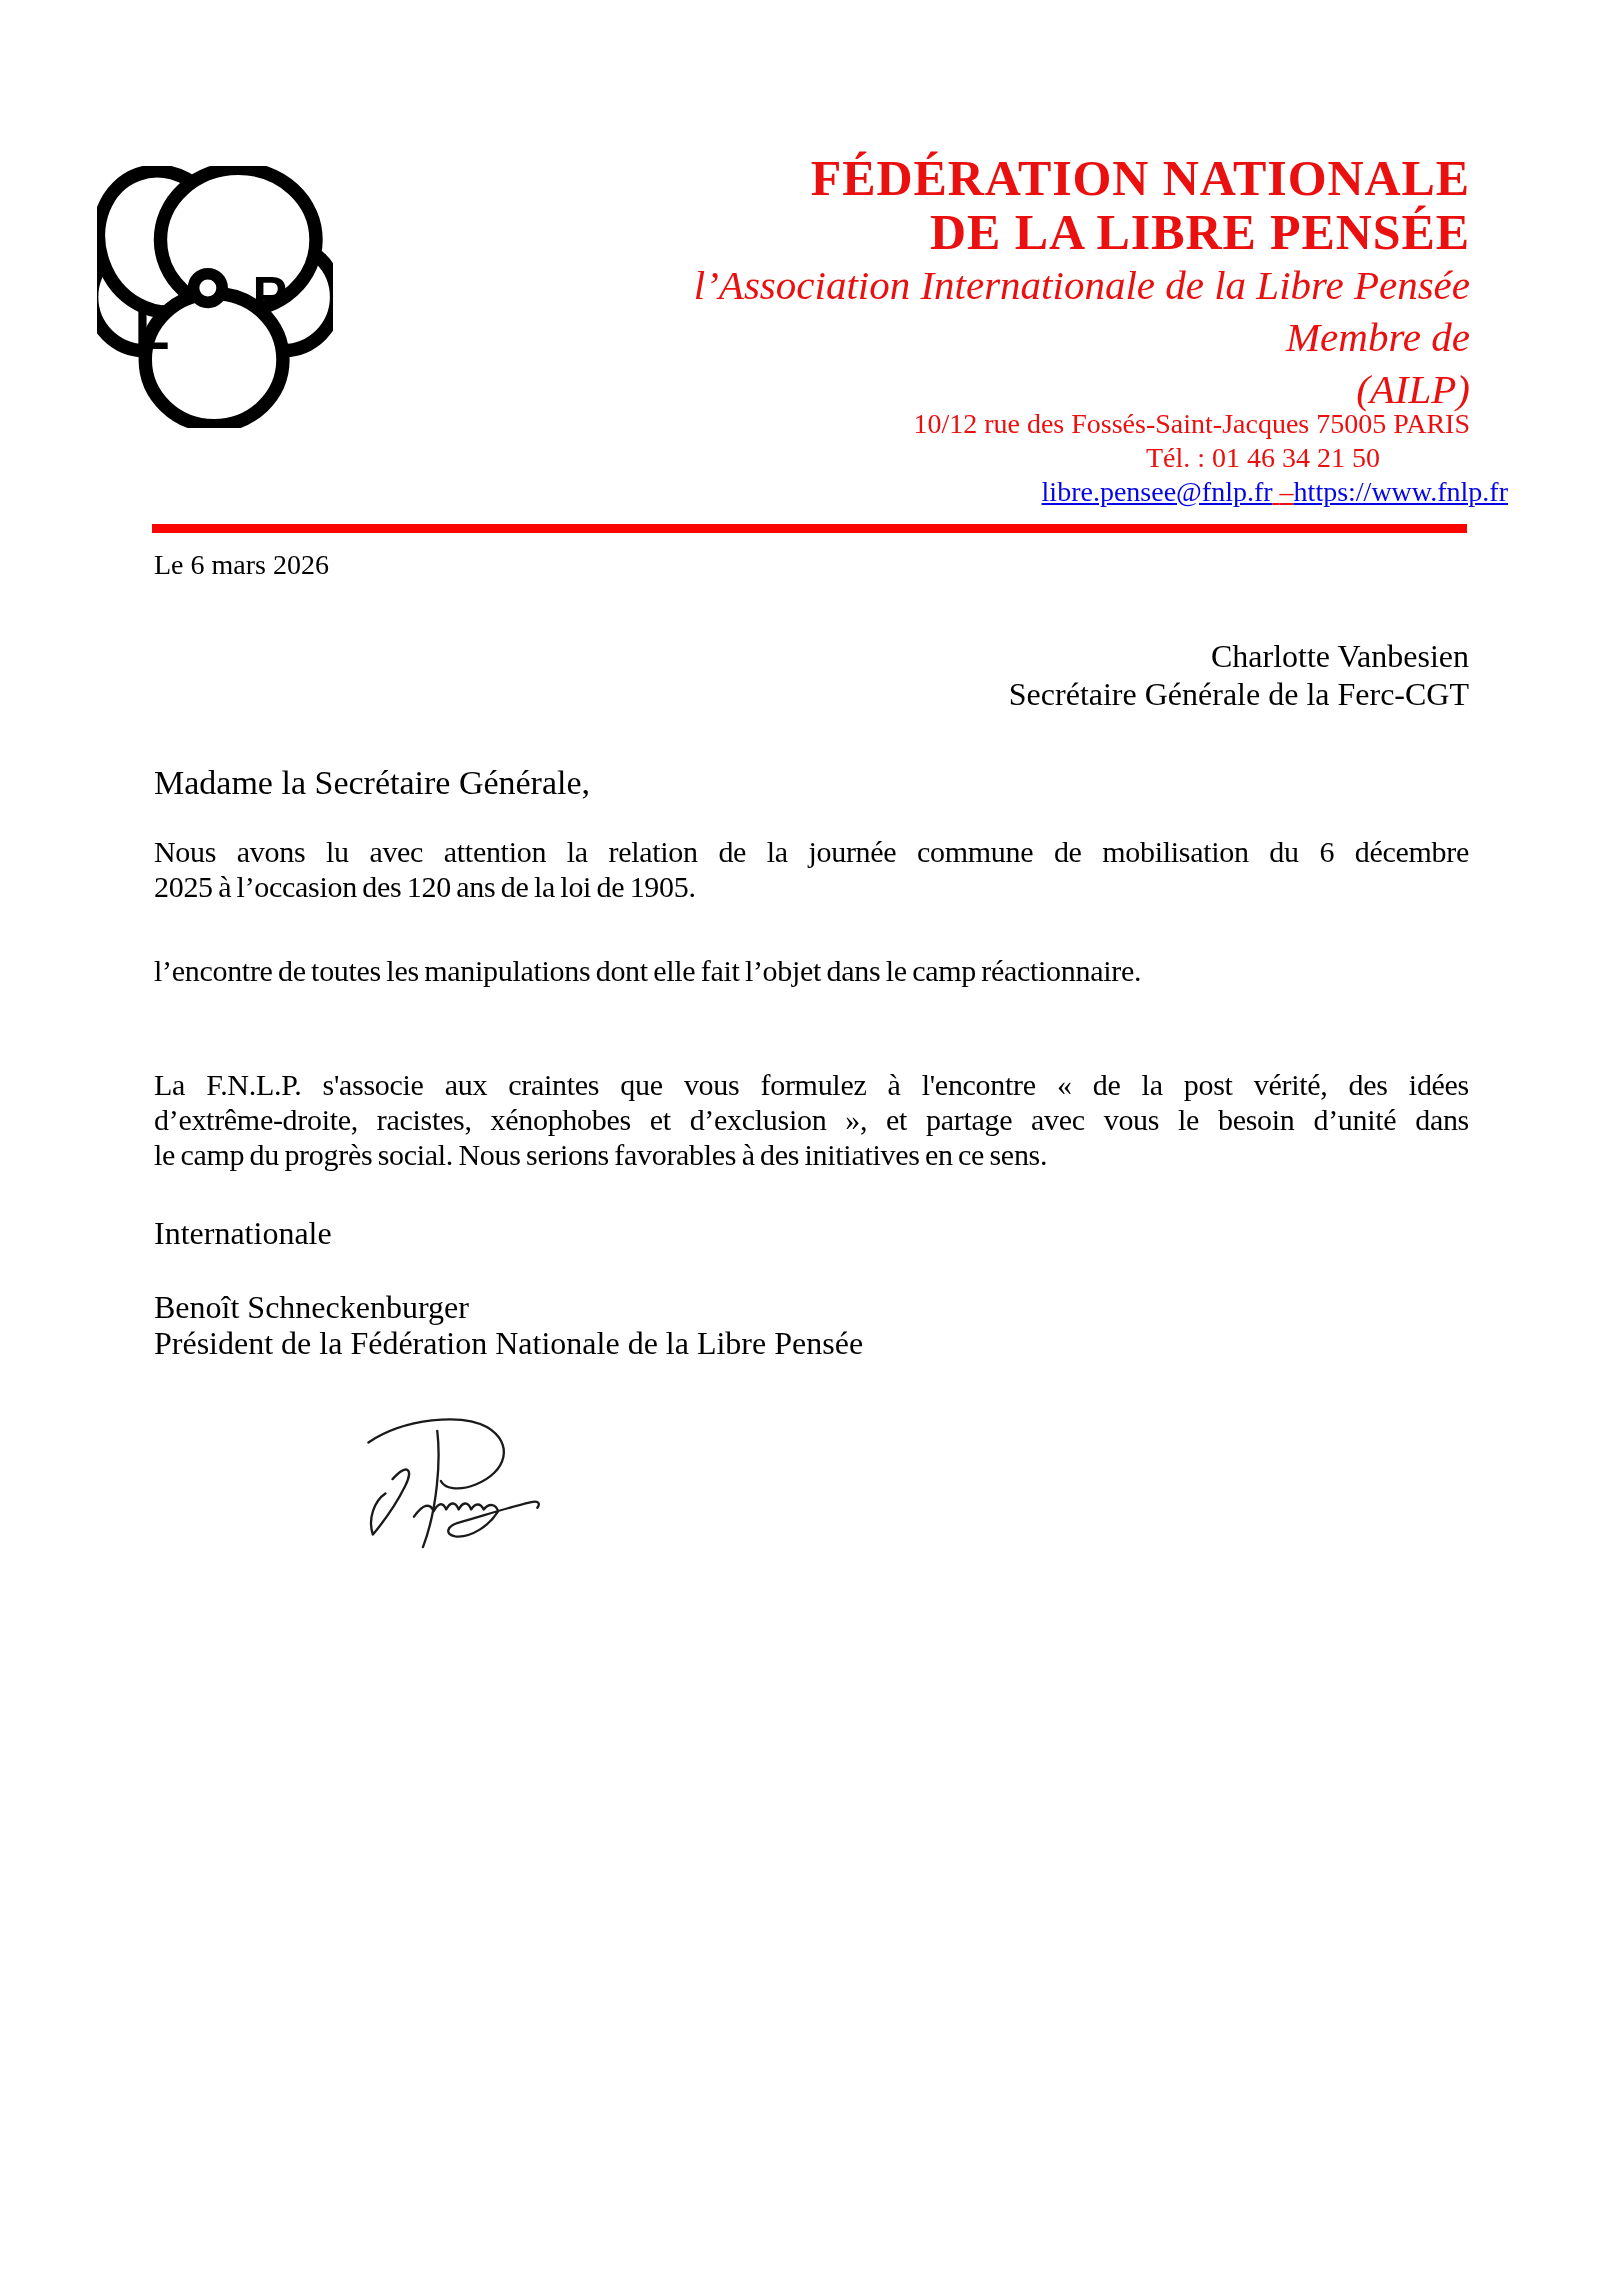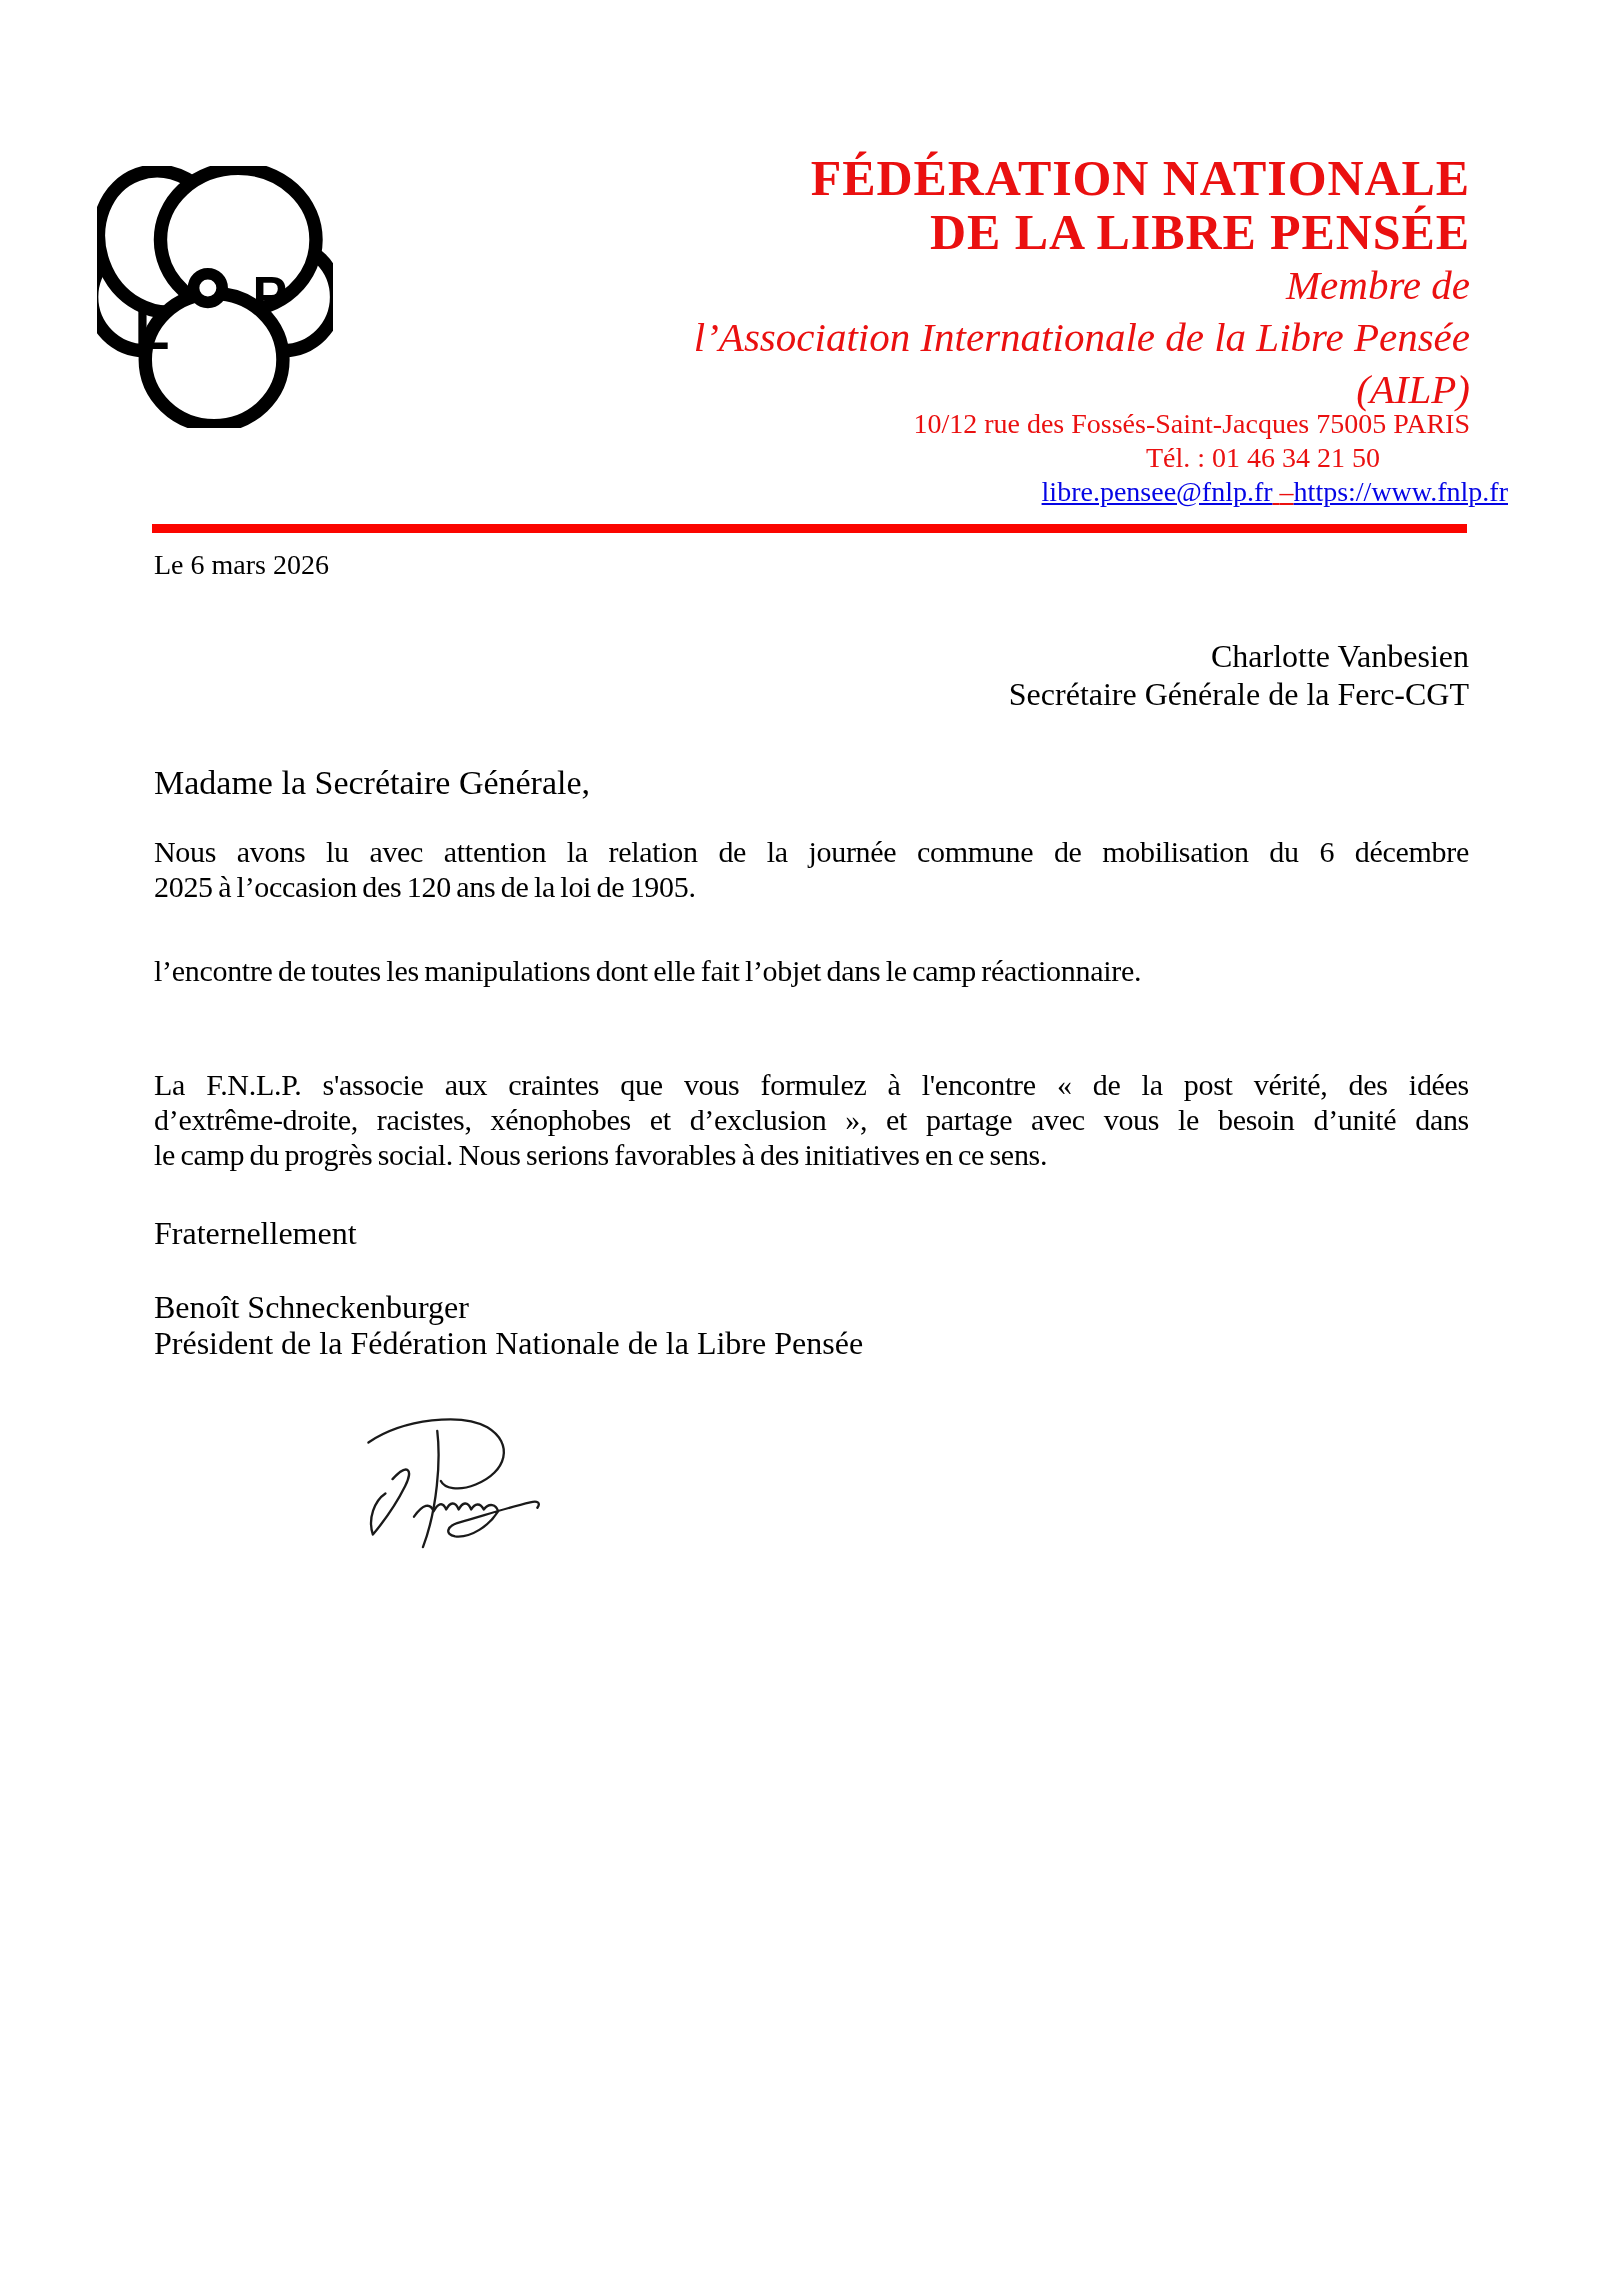--- a/index.html
+++ b/index.html
@@ -66,22 +66,22 @@
       <text x="174" y="164" font-size="58" font-weight="bold" font-family="'Liberation Sans',sans-serif" fill="#000">P</text>
     </svg>
   </div>
 
   <div class="hdr-block org-title abs">
     <div>FÉDÉRATION NATIONALE</div>
     <div>DE LA LIBRE PENSÉE</div>
   </div>
 
   <div class="hdr-block org-subtitle abs">
+    <div>l’Association Internationale de la Libre Pensée</div>
     <div>Membre de</div>
-    <div>l’Association Internationale de la Libre Pensée</div>
     <div>(AILP)</div>
   </div>
 
   <div class="hdr-block org-contact abs">
     <div class="contact-address">10/12 rue des Fossés-Saint-Jacques 75005 PARIS</div>
     <div class="contact-phone">Tél. : 01 46 34 21 50</div>
     <div class="contact-links">
       <a href="#">libre.pensee@fnlp.fr</a><span class="link-sep"> </span><span class="link-sep">–</span><a href="#">https://www.fnlp.fr</a>
     </div>
   </div>
@@ -105,21 +105,21 @@
   <div class="abs para p2">
     <div class="jline last">l’encontre de toutes les manipulations dont elle fait l’objet dans le camp réactionnaire.</div>
   </div>
 
   <div class="abs para p3">
     <div class="jline">La F.N.L.P. s'associe aux craintes que vous formulez à l'encontre « de la post vérité, des idées</div>
     <div class="jline">d’extrême-droite, racistes, xénophobes et d’exclusion », et partage avec vous le besoin d’unité dans</div>
     <div class="jline last">le camp du progrès social. Nous serions favorables à des initiatives en ce sens.</div>
   </div>
 
-  <div class="abs closing">Fraternellement</div>
+  <div class="abs closing">Internationale</div>
 
   <div class="abs signer">
     <div>Benoît Schneckenburger</div>
     <div>Président de la Fédération Nationale de la Libre Pensée</div>
   </div>
 
   <div class="signature-wrap">
     <svg viewBox="0 0 236 164">
       <g fill="none" stroke="#1a1a1a" stroke-width="2.6" stroke-linecap="round" stroke-linejoin="round">
         <path d="M15,35 C55,8 120,2 148,18 C178,36 170,68 135,82 C115,90 100,86 96,78"></path>

